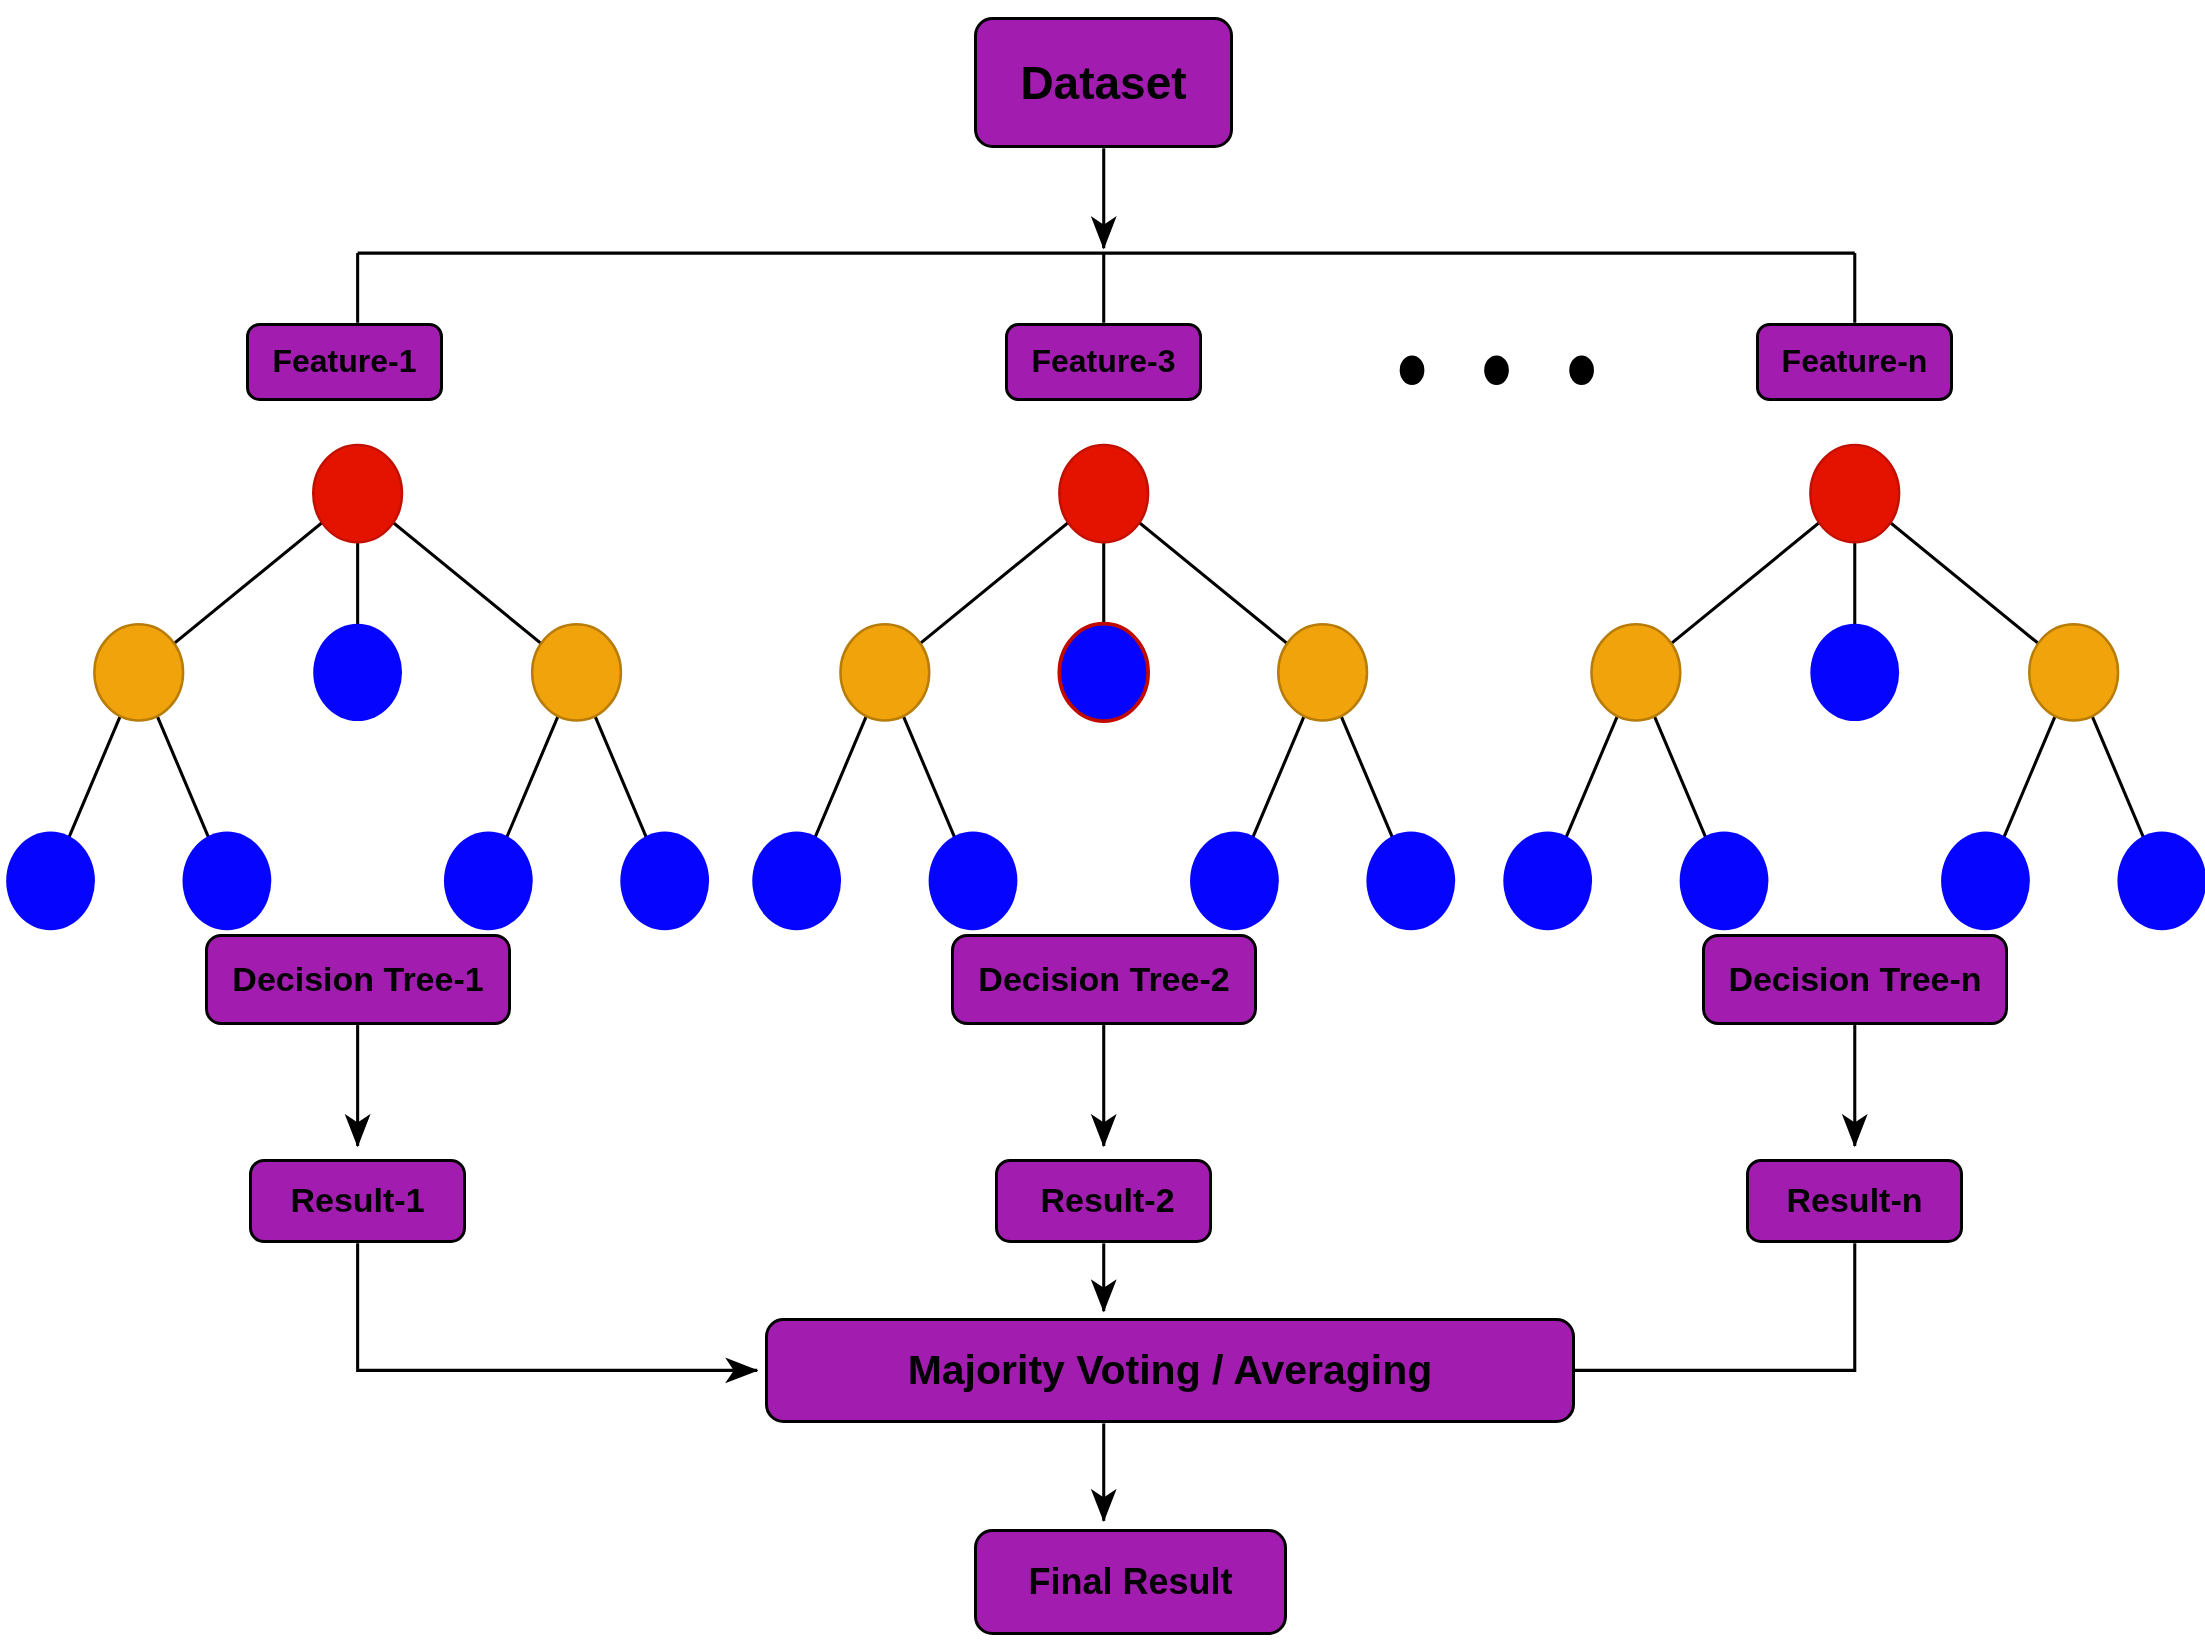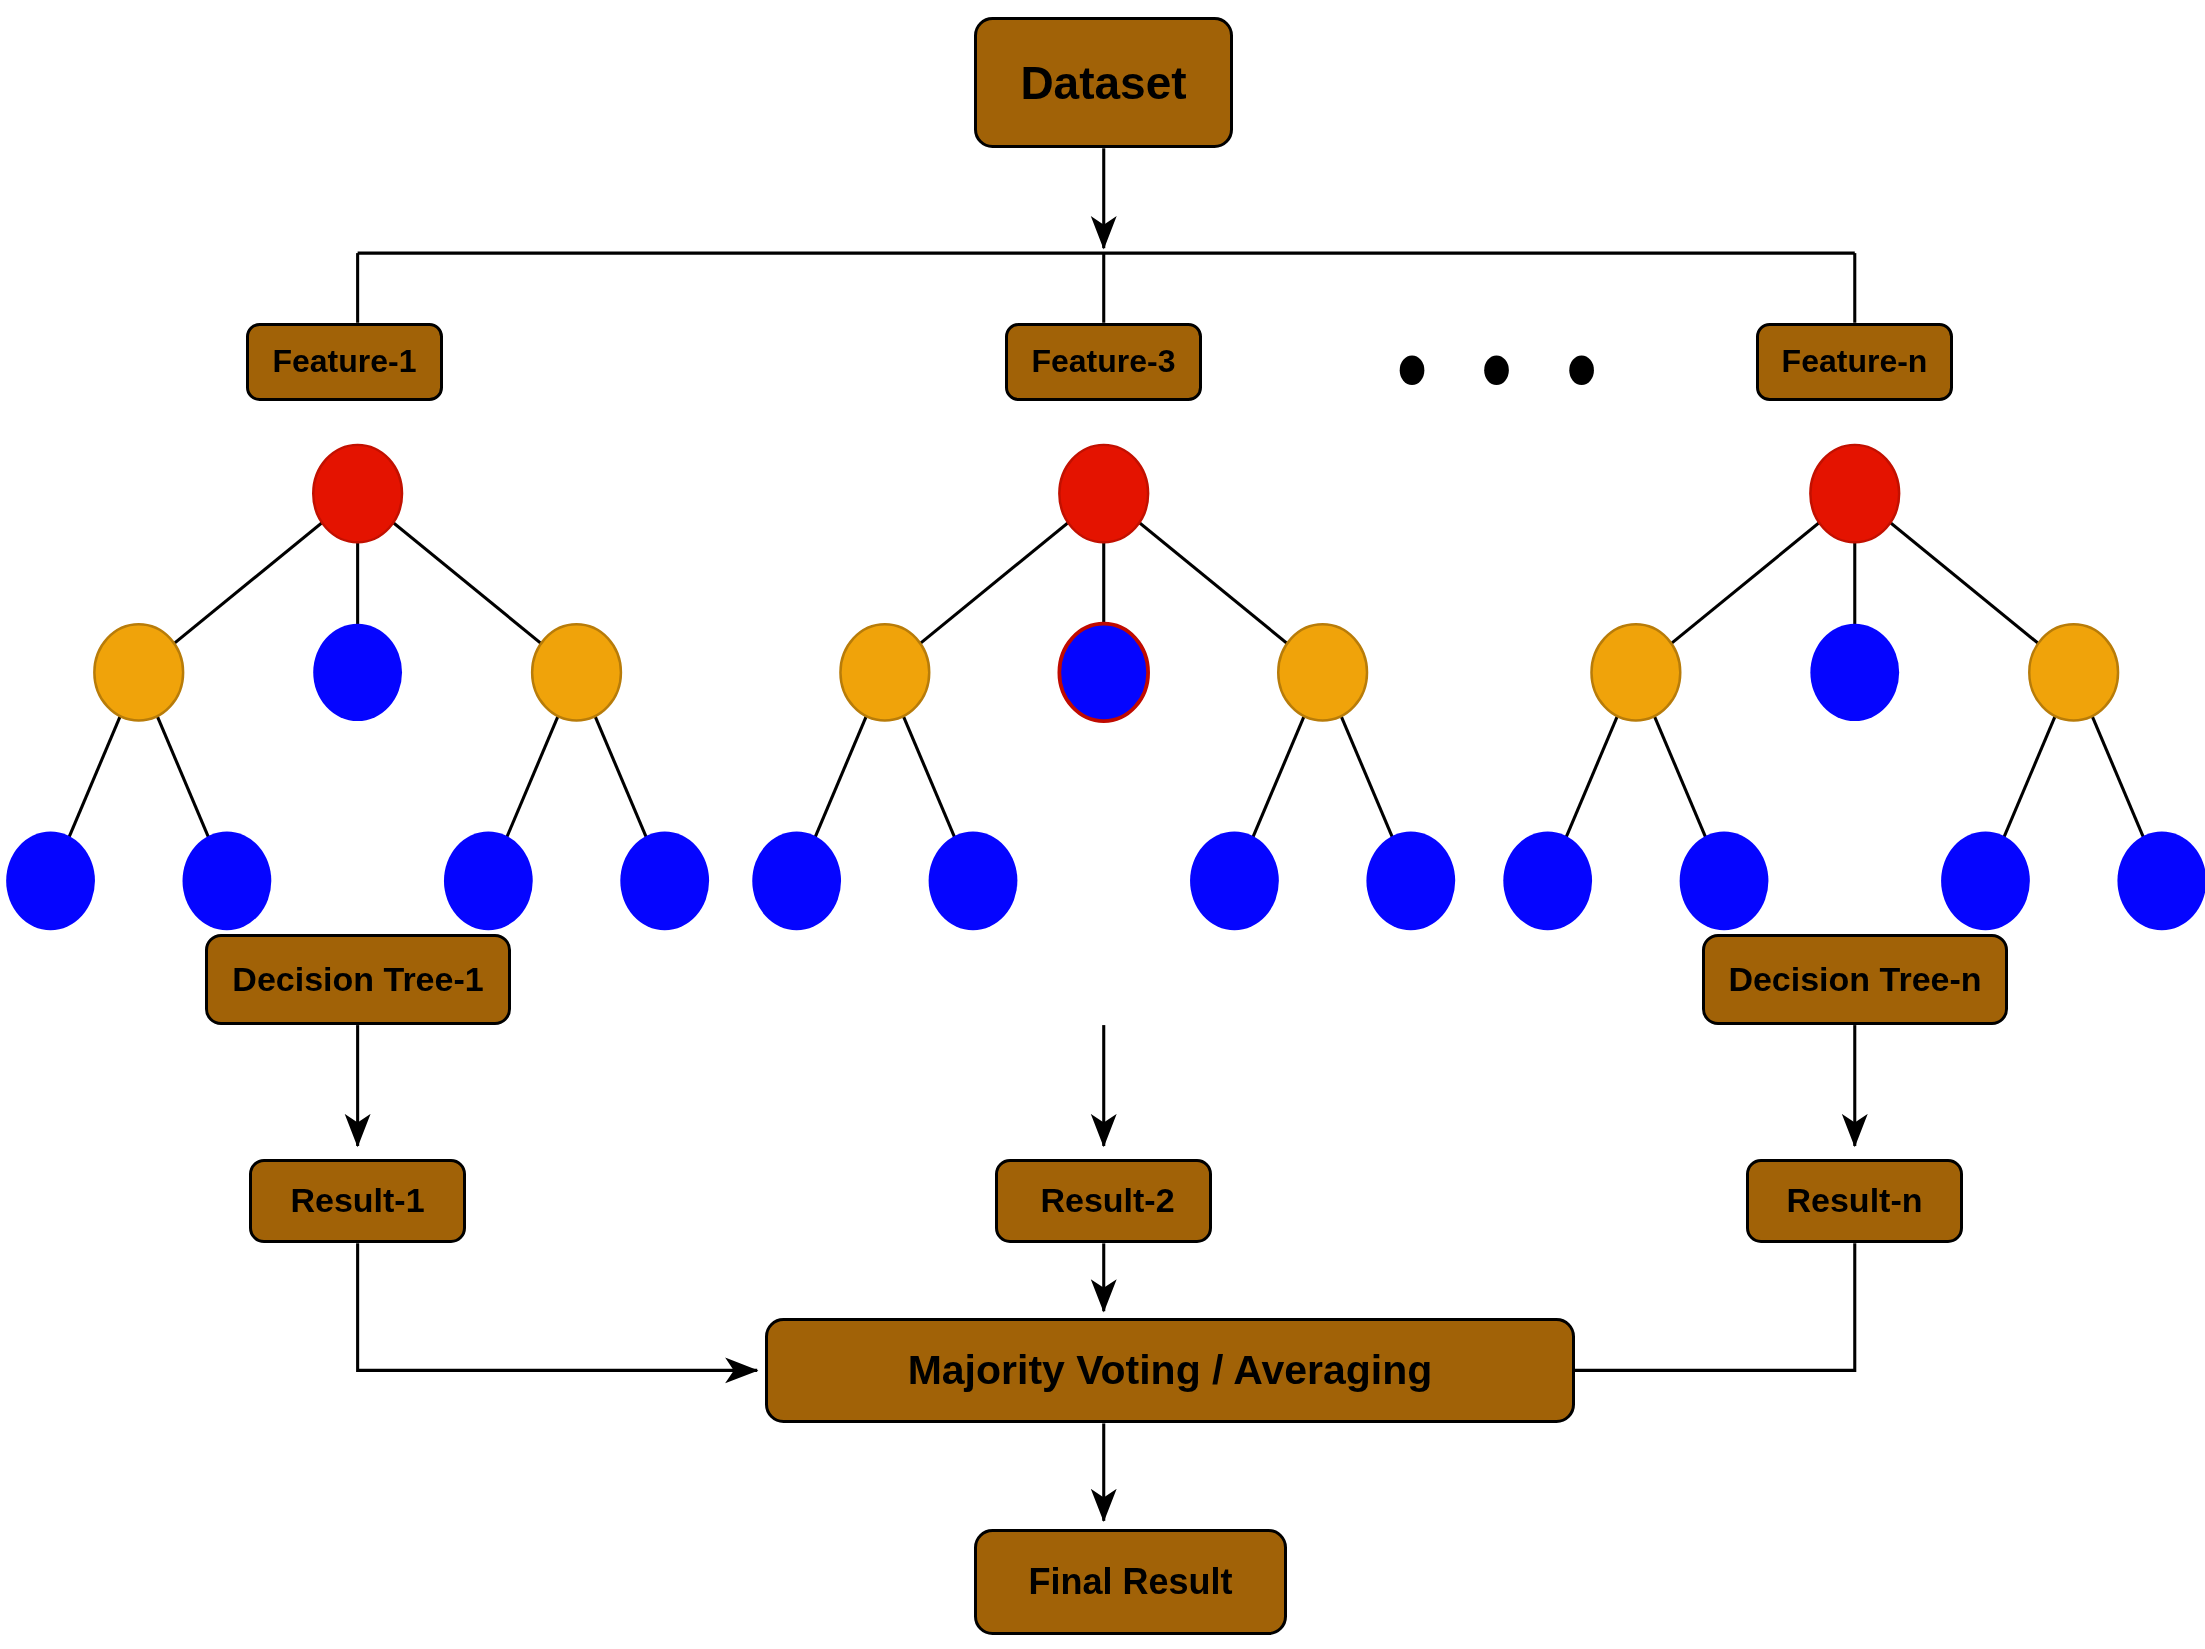--- a/index.html
+++ b/index.html
@@ -7,21 +7,21 @@
     position:relative;
     width:2205px;height:1650px;
     background:#ffffff;
     font-family:"Liberation Sans", sans-serif;
     overflow:hidden;
   }
   #wires{position:absolute;left:0;top:0;width:2205px;height:1650px;z-index:0;}
   .box{
     position:absolute;
     box-sizing:border-box;
-    background:#a16207;
+    background:#a21caf;
     border:3.7px solid #000000;
     display:flex;align-items:center;justify-content:center;
     font-weight:bold;color:#000000;
     text-align:center;
     z-index:1;
     line-height:1.05;
   }
   .b-dataset {left:974px;top:17.3px;  width:259px; height:131px;border-radius:18.5px;font-size:46px;}
   .b-feature {top:323px; width:197px; height:78px;border-radius:13.6px;font-size:32px;border-width:3.1px;}
   .b-f1{left:246px;} .b-f2{left:1005px;} .b-fn{left:1756px;}
@@ -135,20 +135,23 @@
   <div class="box b-feature b-f2">
     <span>Feature-3</span>
   </div>
   <div class="box b-feature b-fn">
     <span>Feature-n</span>
   </div>
 
   <div class="box b-dtree b-dt1">
     <span>Decision Tree-1</span>
   </div>
+  <div class="box b-dtree b-dt2">
+    <span>Decision Tree-2</span>
+  </div>
   <div class="box b-dtree b-dtn">
     <span>Decision Tree-n</span>
   </div>
 
   <div class="box b-result b-r1">
     <span>Result-1</span>
   </div>
   <div class="box b-result b-r2">
     <span>Result-2</span>
   </div>

